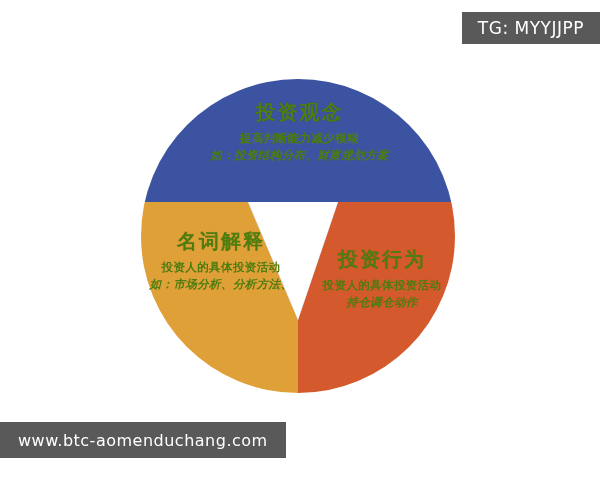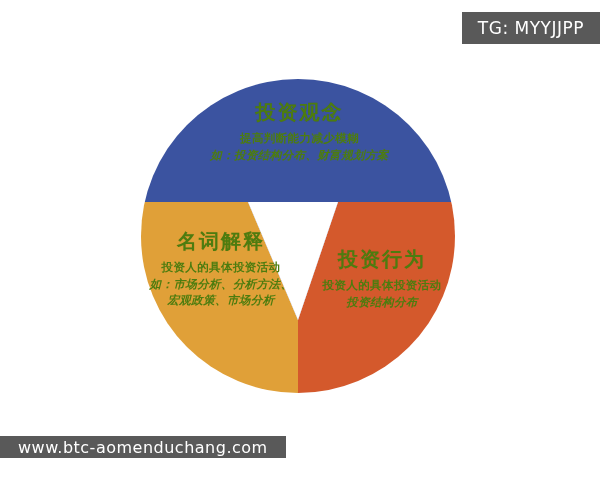--- a/index.html
+++ b/index.html
@@ -34,21 +34,21 @@
   #badge-tg {
     right: 0;
     top: 12px;
     height: 32px;
     padding: 0 16px;
     font-size: 17px;
   }
   #badge-url {
     left: 0;
     bottom: 22px;
-    height: 22px;
+    height: 36px;
     padding: 0 18px;
     font-size: 16px;
   }
 
   
   #diagram-wrap {
     position: absolute;
     left: 141px;
     top: 79px;
     width: 314px;
@@ -142,29 +142,28 @@
     <div class="seg-detail">
       <div>如：投资结构分布、财富规划方案</div>
     </div>
   </div>
 
   <div class="seg-label" id="label-knowledge">
     <div class="seg-title">名词解释</div>
     <div class="seg-sub">投资人的具体投资活动</div>
     <div class="seg-detail">
       <div>如：市场分析、分析方法、</div>
-      <div>宏观政策、市场分析</div>
     </div>
   </div>
 
   <div class="seg-label" id="label-behavior">
     <div class="seg-title">投资行为</div>
     <div class="seg-sub">投资人的具体投资活动</div>
     <div class="seg-detail">
-      <div>投资结构分布</div>
+      <div>持仓调仓动作</div>
     </div>
   </div>
 
   <div class="badge" id="badge-tg" style="background: rgb(89, 89, 89); color: rgb(255, 255, 255);">TG: MYYJJPP</div>
 
   <div class="badge" id="badge-url" style="background: rgb(89, 89, 89); color: rgb(255, 255, 255);">www.btc-aomenduchang.com</div>
 
 </div>
 
 </body></html>

